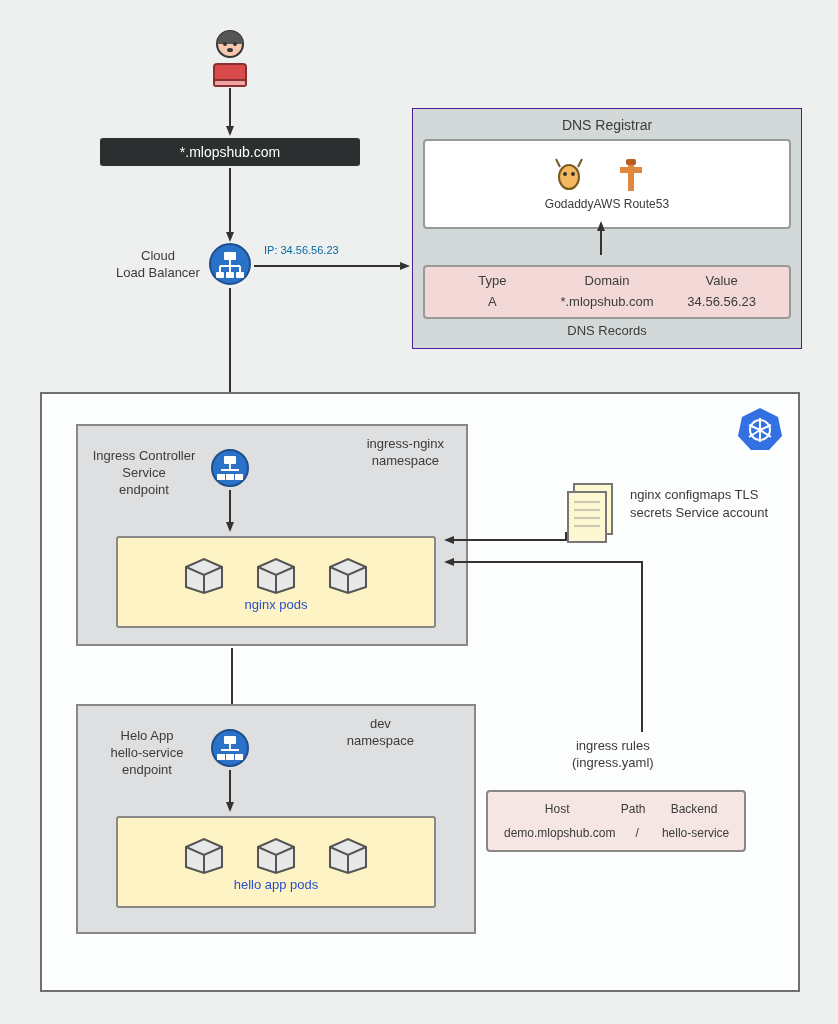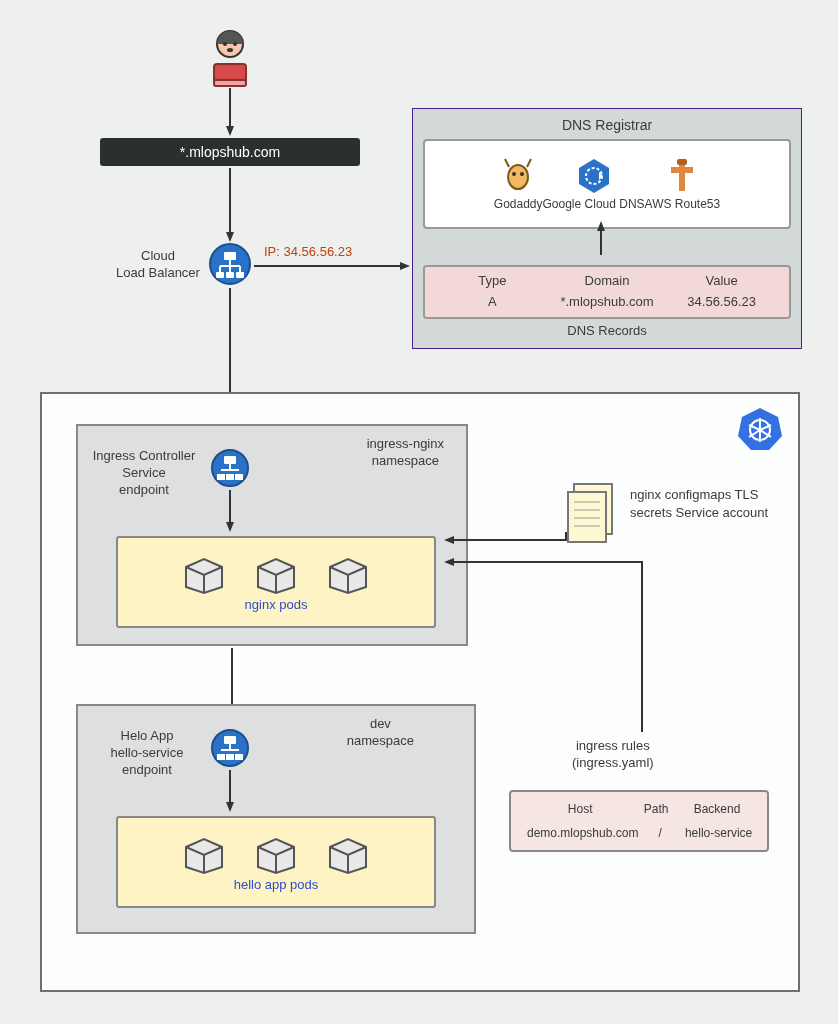--- a/index.html
+++ b/index.html
@@ -95,21 +95,21 @@
     background:#f5e6e3;
     position:absolute;
     border-radius:4px;
     padding:10px 12px;
     width:260px;
   }
   .ingress-rules .row { display:flex; font-size:12px; }
   .ingress-rules .row > div { flex:1; text-align:center; }
   .ingress-rules .row.header { margin-bottom:10px; }
 
-  .ip-label { color:#c2410c; font-size:13px; }
+  .ip-label { color:#0369a1; font-size:11px; }
 
   .text-blk { white-space: pre-line; text-align:center; font-size:13px; line-height:1.3;}
   .text-right { text-align:left; line-height:1.4;}
 </style>
 </head>
 <body>
 
 <div class="abs" style="left:204px; top:28px;">
   <svg width="52" height="58" viewBox="0 0 52 58">
     <circle cx="26" cy="16" r="13" fill="#f7c7ae" stroke="#333" stroke-width="2"></circle>
@@ -170,28 +170,20 @@
   <div class="dns-title">DNS Registrar</div>
   <div class="registrar-box">
     <div class="registrar-item">
       <svg width="30" height="36">
         <ellipse cx="15" cy="20" rx="10" ry="12" fill="#f4b860" stroke="#7a5a1f" stroke-width="2"></ellipse>
         <circle cx="11" cy="17" r="2" fill="#333"></circle>
           <circle cx="19" cy="17" r="2" fill="#333"></circle>
         <path d="M6 10 L2 2 M24 10 L28 2" stroke="#7a5a1f" stroke-width="2"></path>
       </svg>
       <span>Godaddy</span>
-    </div>
-    <div class="registrar-item">
-      <svg width="38" height="36">
-        <polygon points="19,2 34,11 34,27 19,36 4,27 4,11" fill="#2a72c7"></polygon>
-        <circle cx="19" cy="19" r="8" fill="none" stroke="#fff" stroke-width="2" stroke-dasharray="3 2"></circle>
-        <polygon points="24,15 28,19 24,23" fill="#fff"></polygon>
-      </svg>
-      <span>Google Cloud DNS</span>
     </div>
     <div class="registrar-item">
       <svg width="30" height="36">
         <rect x="12" y="4" width="6" height="30" fill="#e08840"></rect>
         <rect x="4" y="10" width="22" height="6" fill="#e08840"></rect>
         <rect x="10" y="2" width="10" height="6" rx="2" fill="#b55d1e"></rect>
       </svg>
       <span>AWS Route53</span>
     </div>
   </div>
@@ -347,21 +339,21 @@
             <line x1="22" y1="22" x2="22" y2="40" stroke="#555" stroke-width="2"></line>
           </svg>
       </div>
       <div class="pods-label">hello app pods</div>
     </div>
   </div>
 
   <div class="abs text-blk" style="left:530px; top:344px;">ingress rules
 (ingress.yaml)</div>
 
-  <div class="abs ingress-rules" style="left:467px; top:396px;padding-left:16px;">
+  <div class="abs ingress-rules" style="left:444px; top:396px;padding-left:16px;">
     <div class="row header">
       <div style="flex:1.4">Host</div>
       <div style="flex:0.6">Path</div>
       <div>Backend</div>
     </div>
     <div class="row">
       <div style="flex:1.4">demo.mlopshub.com</div>
       <div style="flex:0.6">/</div>
       <div>hello-service</div>
     </div>

